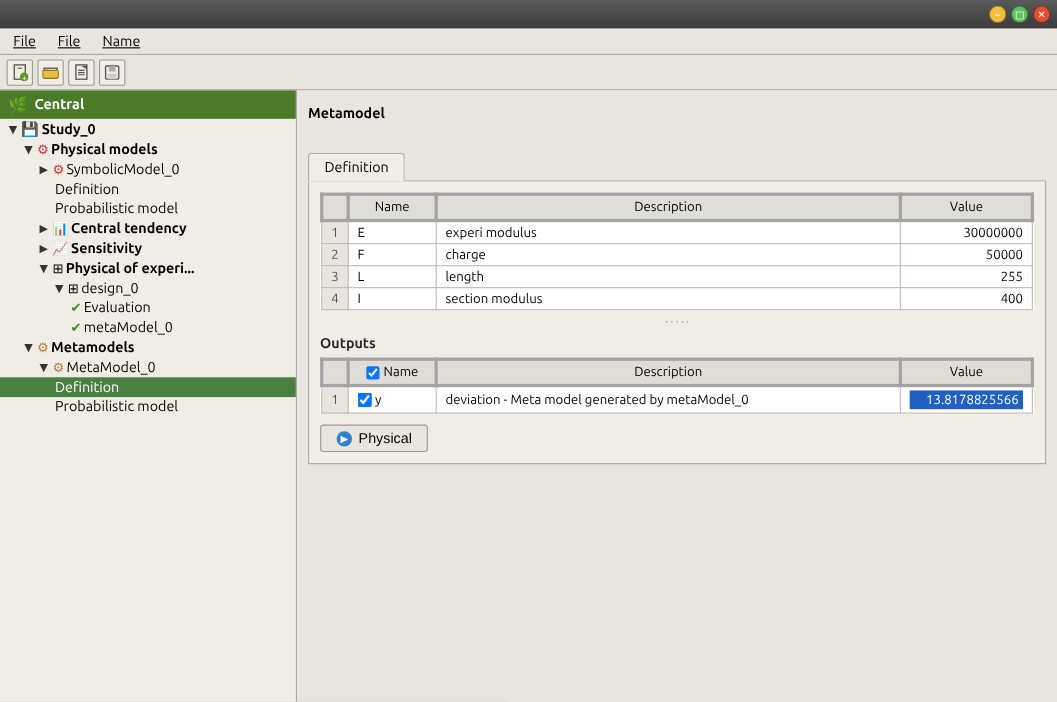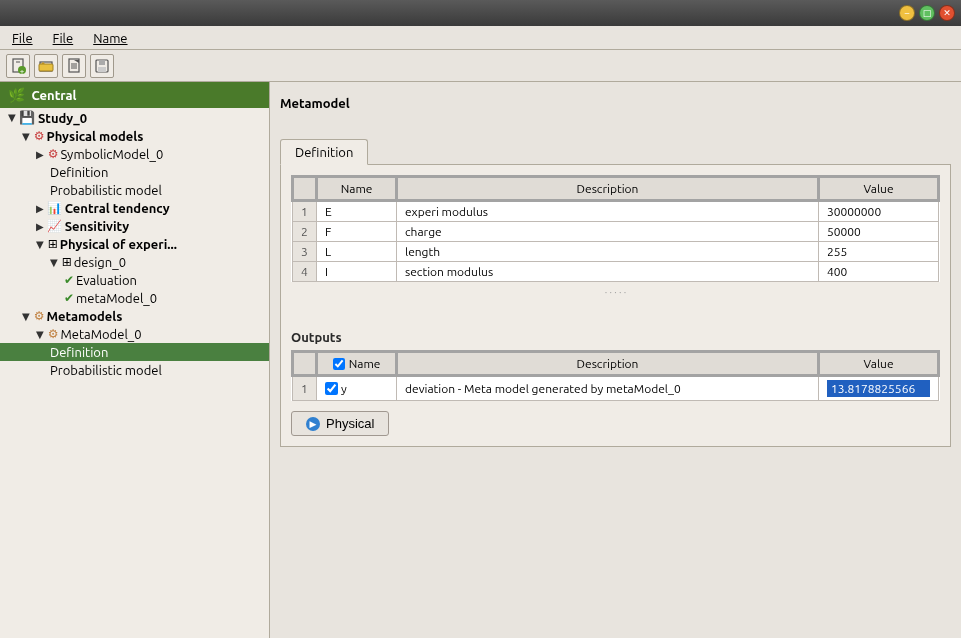--- a/index.html
+++ b/index.html
@@ -209,31 +209,32 @@
       width: 24px;
       color: #555;
     }
     .data-table td.name-col {
       width: 80px;
     }
     .data-table td.desc-col {
       width: auto;
     }
     .data-table td.val-col {
+      text-align: right;
       width: 120px;
     }
     .val-highlighted {
       background: #2060c0;
       color: white;
       padding: 2px 4px;
       display: block;
     }
 
     .outputs-section {
-      margin-top: 33px;
+      margin-top: 8px;
     }
 
     .divider-dots {
       text-align: center;
       color: #999;
       font-size: 10px;
       margin: 4px 0;
     }
 
     

